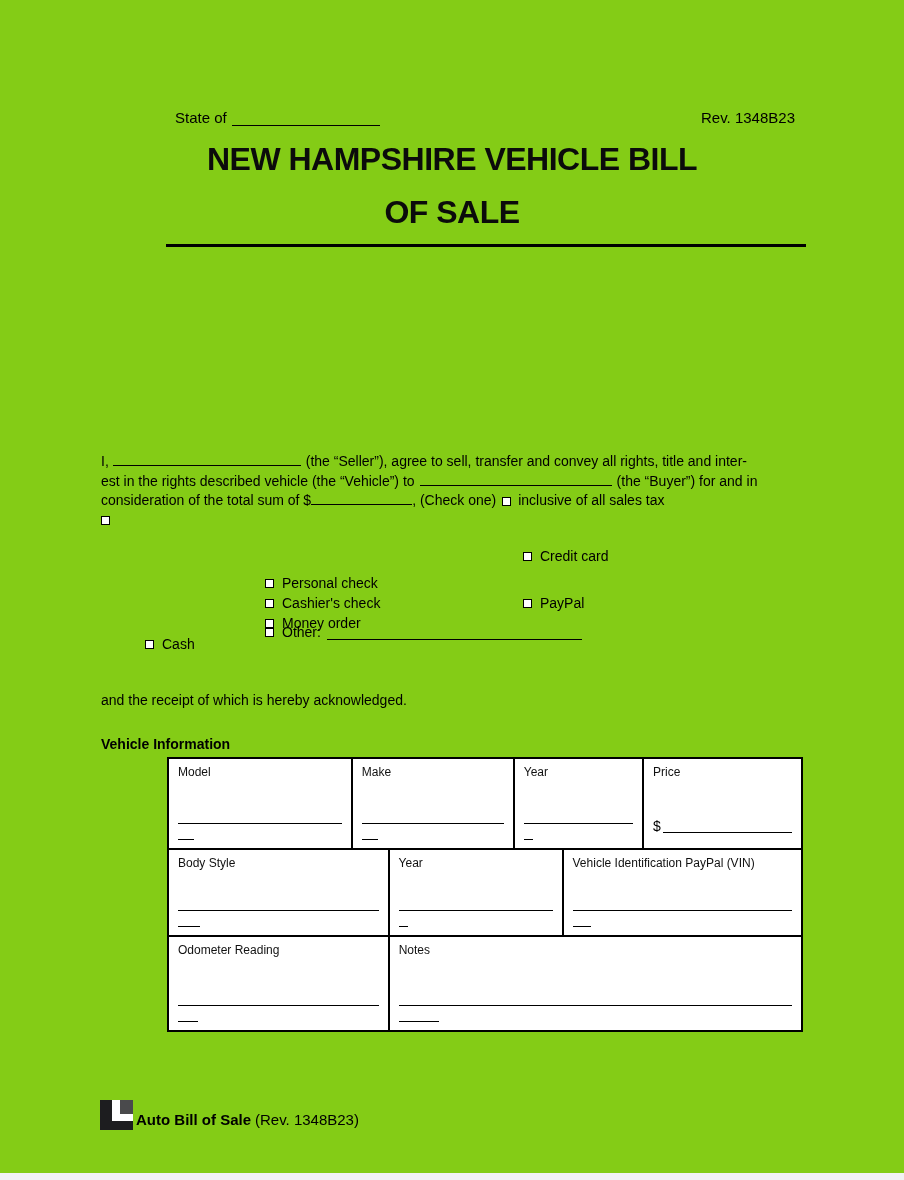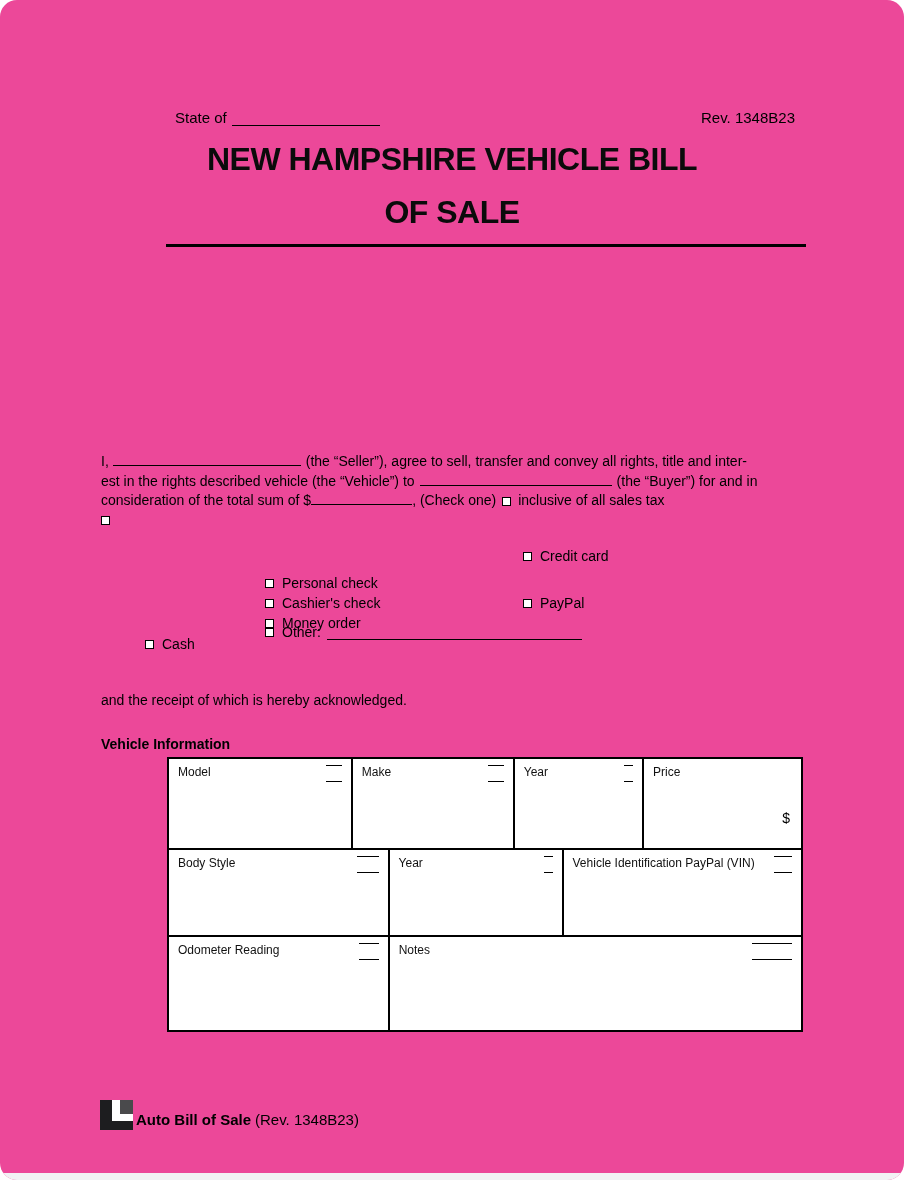--- a/index.html
+++ b/index.html
@@ -1,21 +1,20 @@
 <!DOCTYPE html>
 <html><head>
 <meta charset="utf-8">
 <style>
   * { margin:0; padding:0; box-sizing:border-box; }
   html,body { background:#ffffff; }
   body { font-family:"Liberation Sans", sans-serif; color:#000; }
   .page {
-    position:relative; width:904px; height:1180px; background:#ec4899;
+    position:relative; width:904px; height:1180px; background:#84cc16;
     overflow:hidden;
-    border-radius:17px;
   }
 
   
   .header-row {
     position:absolute; left:167px; top:109px; width:636px;
     display:flex; justify-content:space-between; align-items:flex-end;
     font-size:15px; padding:0 8px 0 8px;
   }
   .state-of { display:flex; align-items:flex-end; }
   .state-blank { width:148px; margin-left:5px; }
@@ -52,22 +51,22 @@
 
   
   .receipt { position:absolute; left:101px; top:692px; font-size:14px; }
   .section-title { position:absolute; left:101px; top:736px; font-size:14px; font-weight:bold; }
 
   
   .vtable { position:absolute; left:167px; top:757px; width:636px; border:2px solid #000; background:#fff; }
   .vrow { display:flex; }
   .vrow + .vrow { border-top:2px solid #000; }
   .vcell {
-    display:flex; justify-content:space-between;
-    padding:6px 9px 16px 9px;
+    display:flex; flex-direction:column; justify-content:space-between;
+    padding:6px 9px 8px 9px;
   }
   .vcell + .vcell { border-left:2px solid #000; }
   .vlabel { font-size:12px; color:#111; }
   .r1 .vcell { height:89px; }
   .r2 .vcell { height:85px; }
   .r3 .vcell { height:93px; }
   .line { height:0; border-bottom:1.5px solid #000; }
   .line-long { width:100%; margin-bottom:15px; }
   .price-line { display:flex; align-items:flex-end; font-size:14px; padding-bottom:6px; }
   .price-line .line { flex:1; margin-left:2px; margin-bottom:1px; }

